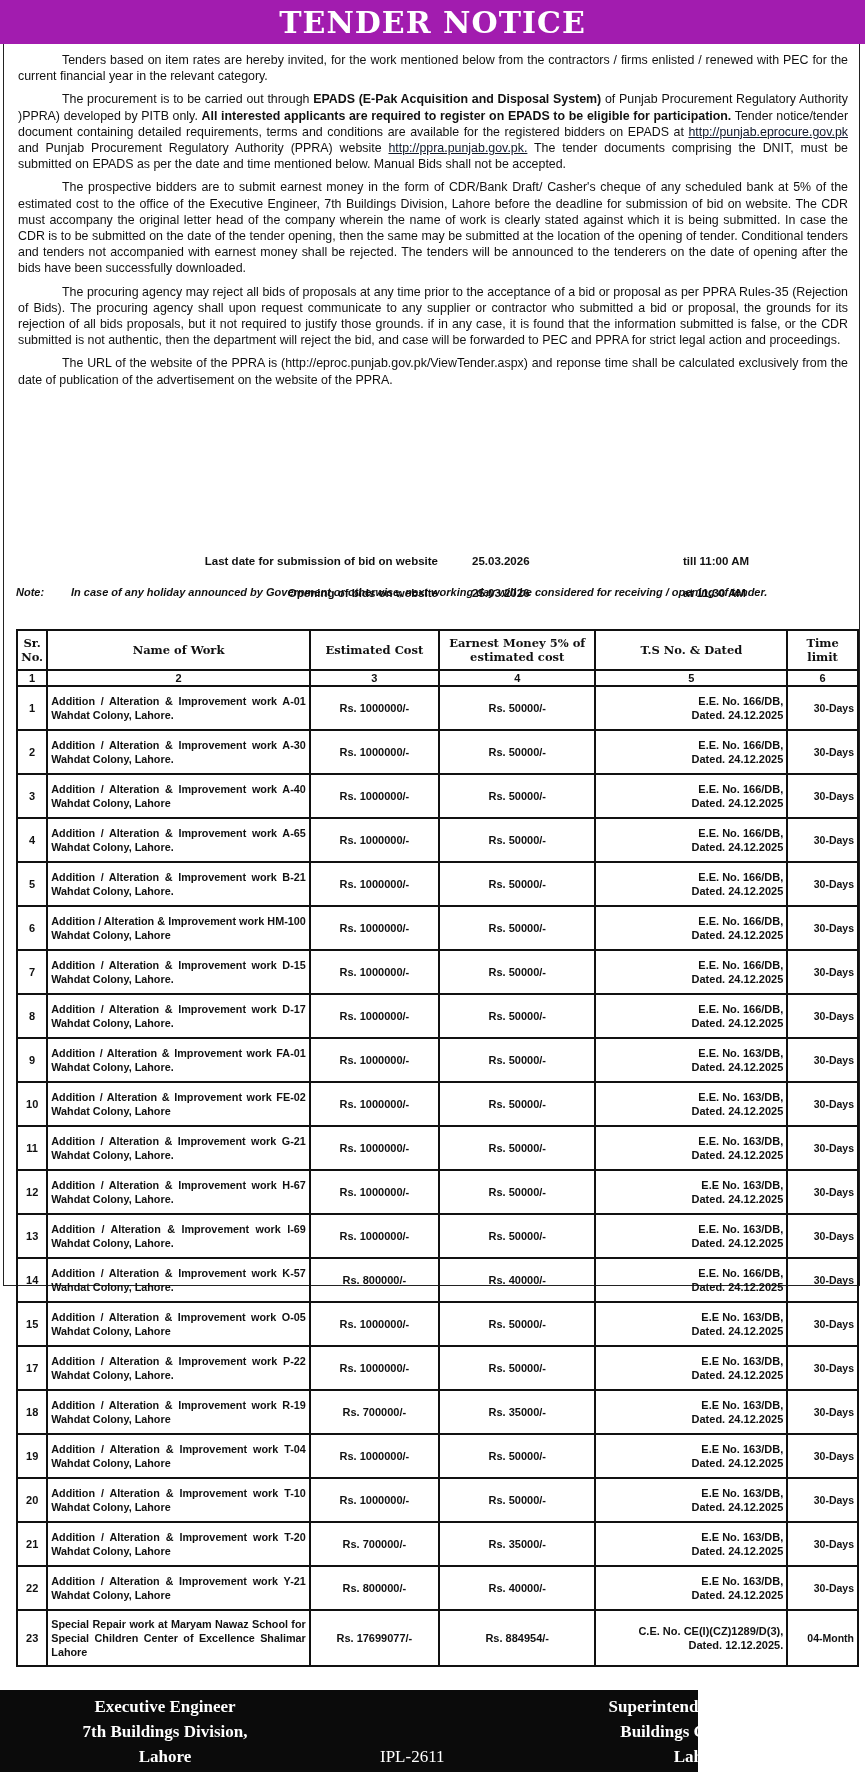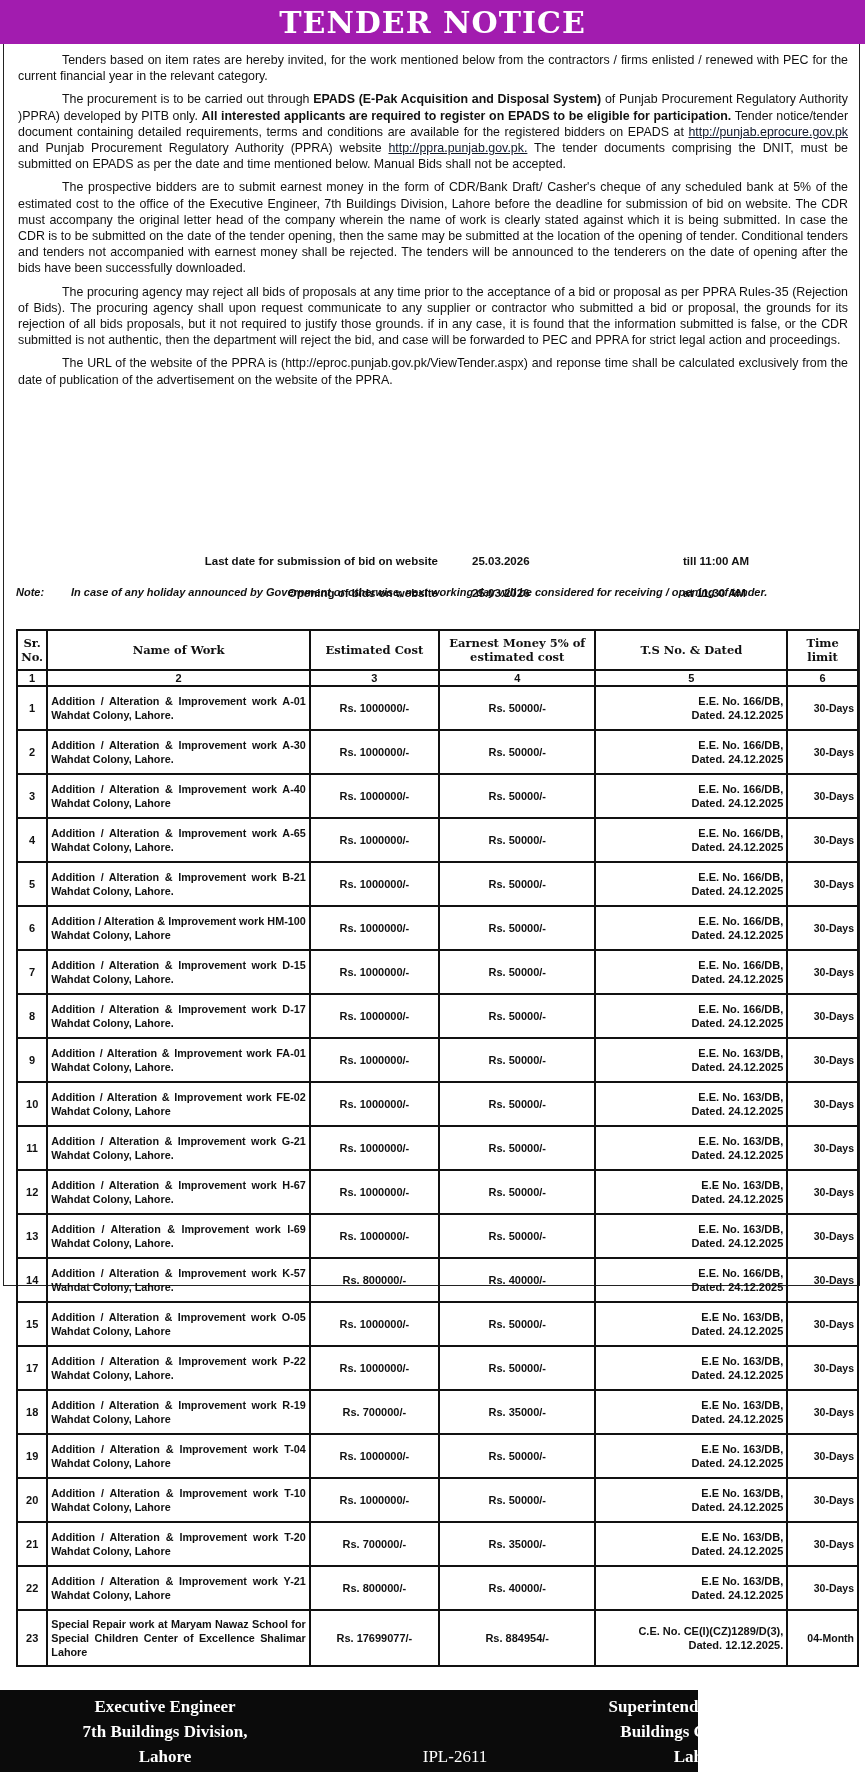--- a/index.html
+++ b/index.html
@@ -35,21 +35,21 @@
   table.tender tr.row.tall td { height: 52px; }
   td.c-sr { text-align: center; font-weight: bold; }
   td.c-name { font-weight: bold; font-size: 10.8px; text-align: justify; }
   td.c-cost, td.c-em { text-align: center; font-weight: bold; }
   td.c-ts { text-align: right; font-weight: bold; margin-top: 38px; }
   td.c-time { text-align: right; font-weight: bold; font-size: 10.5px; }
   .footer { position: absolute; left: 0; top: 1690px; width: 698px; height: 82px; background: #0b0b0b; color: #fff;
             font-family: "Liberation Serif", serif; font-weight: bold; font-size: 17px; line-height: 25px; }
   .footer .left { position: absolute; left: 40px; width: 250px; top: 4px; text-align: center; }
   .footer .right { position: absolute; left: 575px; width: 250px; top: 4px; text-align: center; }
-  .footer .center { position: absolute; left: 380px; width: 150px; top: 54px; text-align: center; font-weight: normal; }
+  .footer .center { position: absolute; left: 380px; width: 150px; top: 54px; font-weight: normal; }
 </style>
 </head>
 <body>
 
 <div class="title-band">
   <h1>TENDER NOTICE</h1>
 </div>
 
 <div class="body-box">
   <div class="paras">

